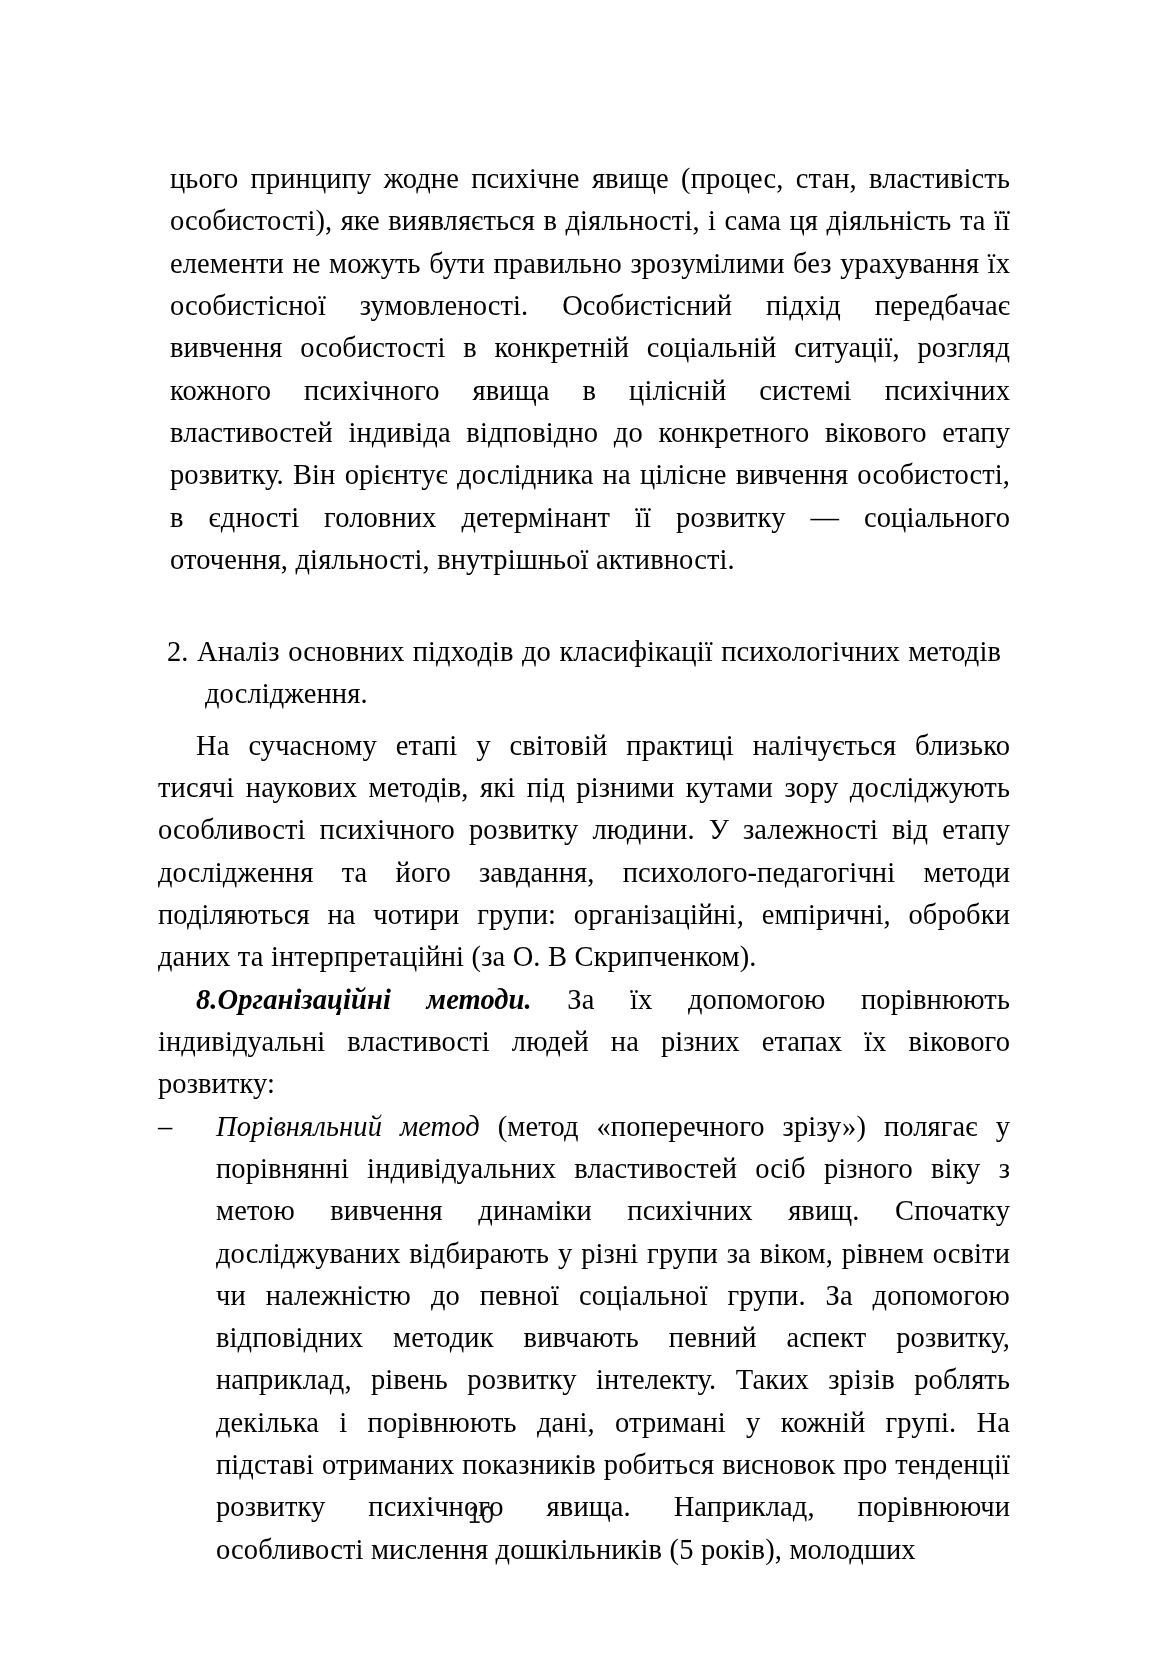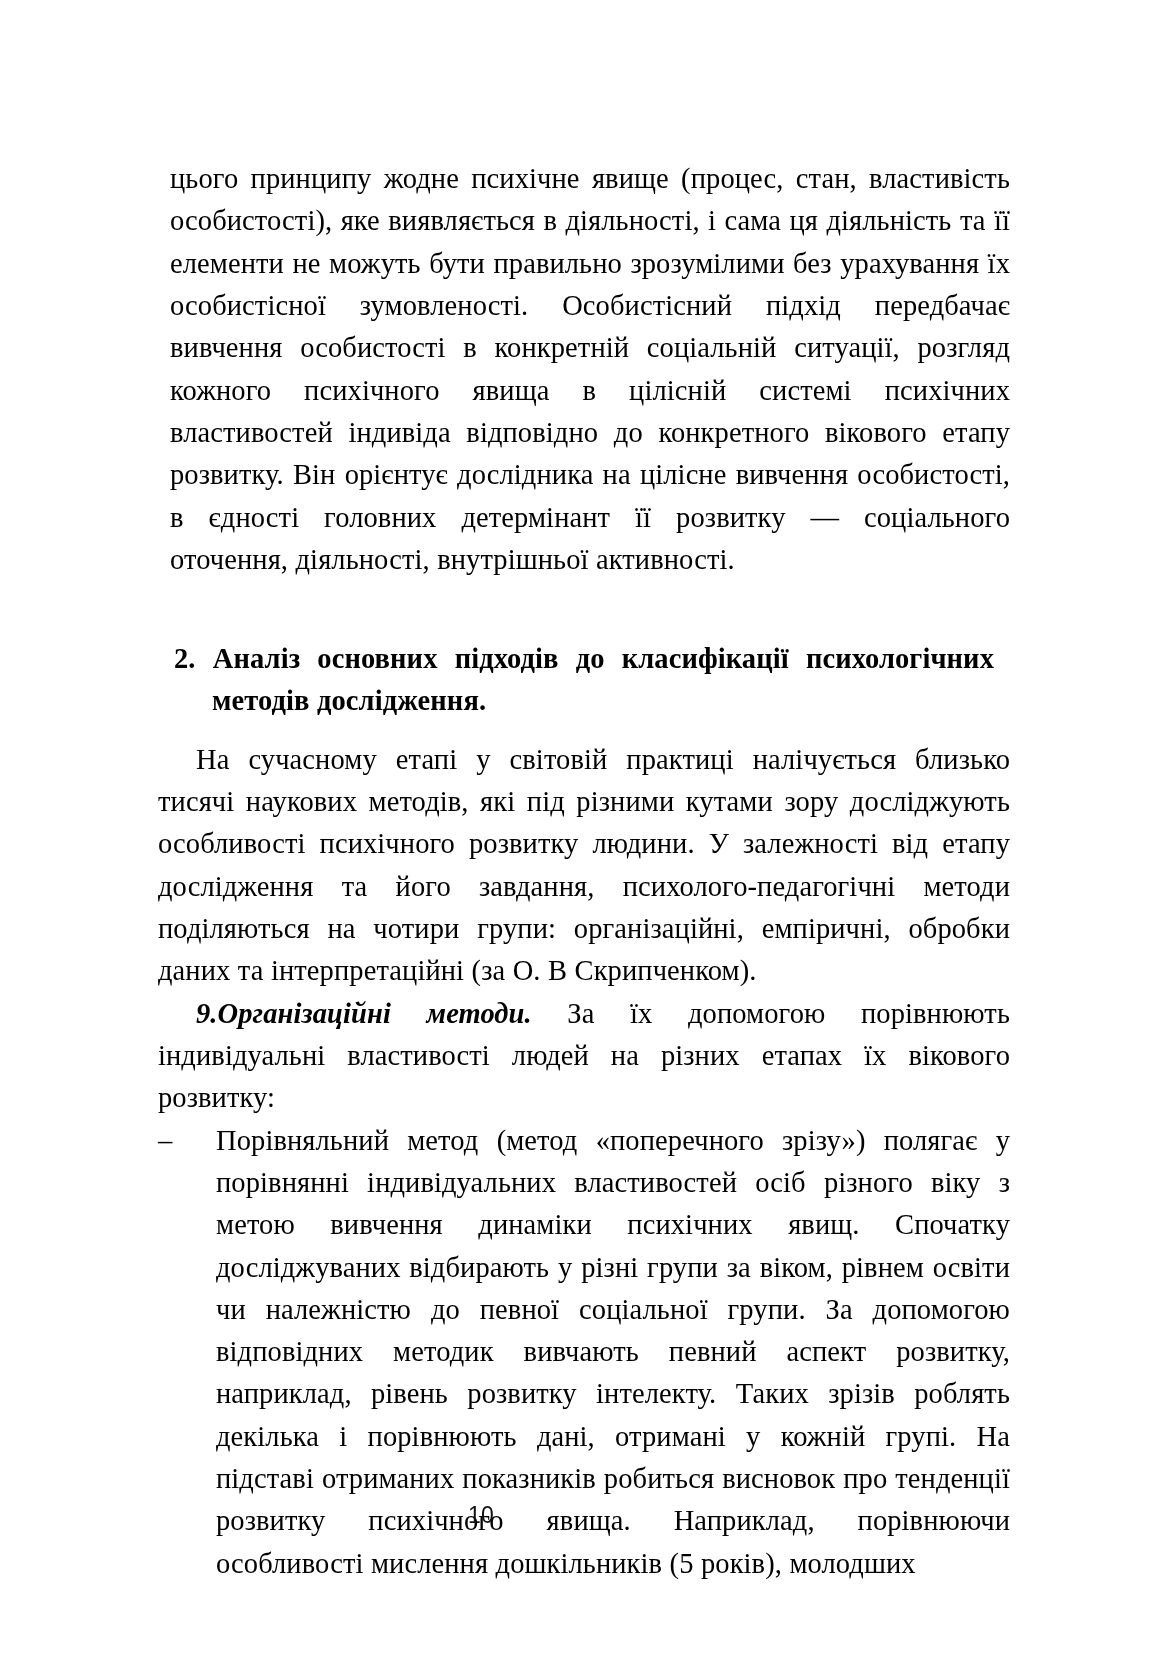--- a/index.html
+++ b/index.html
@@ -38,24 +38,24 @@
     hyphens: none;
   }
   .para.body {
     text-indent: 38px;
   }
   .para.noindent {
     text-indent: 0;
     margin-left: 12px;
   }
   .heading {
-    margin: 16px;
+    margin: 9px;
     font-size: 28.5px;
     line-height: 1.485;
-    font-weight: bold;
+    font-weight: normal;
     text-align: justify;
     text-justify: inter-word;
     padding-left: 38px;
     text-indent: -38px;
   }
   .gap-before-heading {
     height: 41px;
   }
   .bullet-item {
     display: block;
@@ -70,20 +70,21 @@
   .bullet-item .dash {
     display: inline-block;
     width: 58px;
     text-indent: 0;
   }
   .bi {
     font-weight: bold;
     font-style: italic;
   }
   .it {
+    font-style: italic;
   }
   .page-number {
     position: absolute;
     left: 0;
     top: 1502px;
     width: 962px;
     text-align: center;
     font-family: "Liberation Sans", "DejaVu Sans", sans-serif;
     font-size: 23px;
     color: #111111;
@@ -107,21 +108,21 @@
 
     <div class="gap-before-heading"></div>
 
     <p class="heading">
       <span>2.</span><span>&nbsp;</span><span>Аналіз основних підходів до класифікації психологічних методів дослідження.</span>
     </p>
 
     <p class="para body">На сучасному етапі у світовій практиці налічується близько тисячі наукових методів, які під різними кутами зору досліджують особливості психічного розвитку людини. У залежності від етапу дослідження та його завдання, психолого-педагогічні методи поділяються на чотири групи: організаційні, емпіричні, обробки даних та інтерпретаційні (за О. В Скрипченком).</p>
 
     <p class="para body">
-      <span class="bi">9.Організаційні методи.</span><span> За їх допомогою порівнюють індивідуальні властивості людей на різних етапах їх вікового розвитку:</span>
+      <span class="bi">8.Організаційні методи.</span><span> За їх допомогою порівнюють індивідуальні властивості людей на різних етапах їх вікового розвитку:</span>
     </p>
 
     <p class="bullet-item">
       <span class="dash">–</span><span class="it">Порівняльний метод</span><span> (метод «поперечного зрізу») полягає у порівнянні індивідуальних властивостей осіб різного віку з метою вивчення динаміки психічних явищ. Спочатку досліджуваних відбирають у різні групи за віком, рівнем освіти чи належністю до певної соціальної групи. За допомогою відповідних методик вивчають певний аспект розвитку, наприклад, рівень розвитку інтелекту. Таких зрізів роблять декілька і порівнюють дані, отримані у кожній групі. На підставі отриманих показників робиться висновок про тенденції розвитку психічного явища. Наприклад, порівнюючи особливості мислення дошкільників (5 років), молодших</span>
     </p>
 
   </div>
 
   <div class="page-number">10</div>
 

